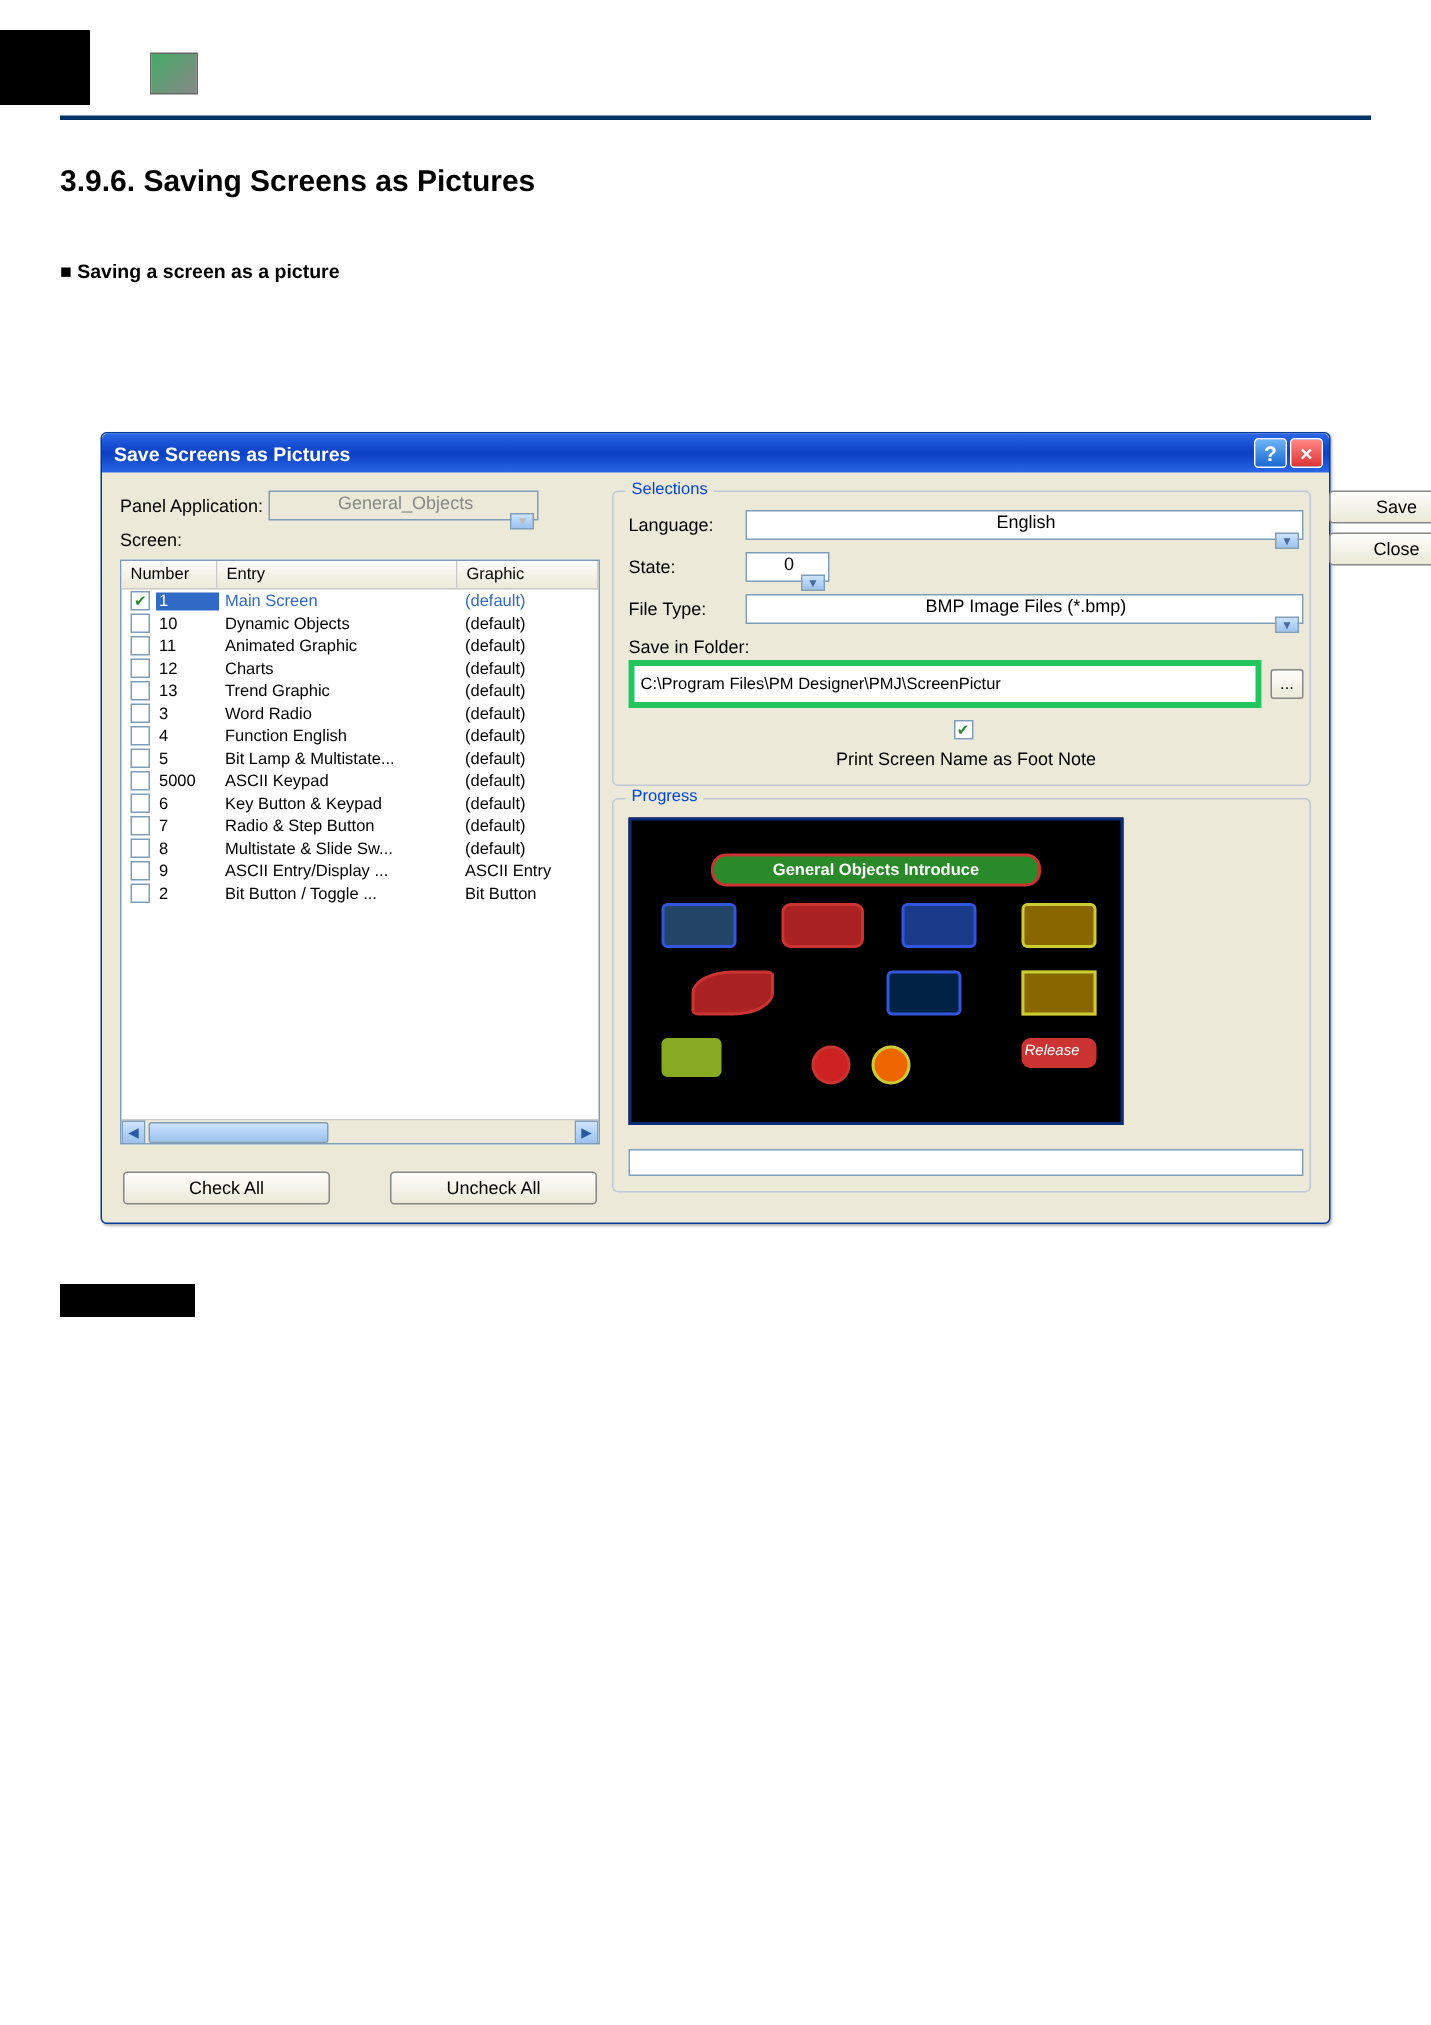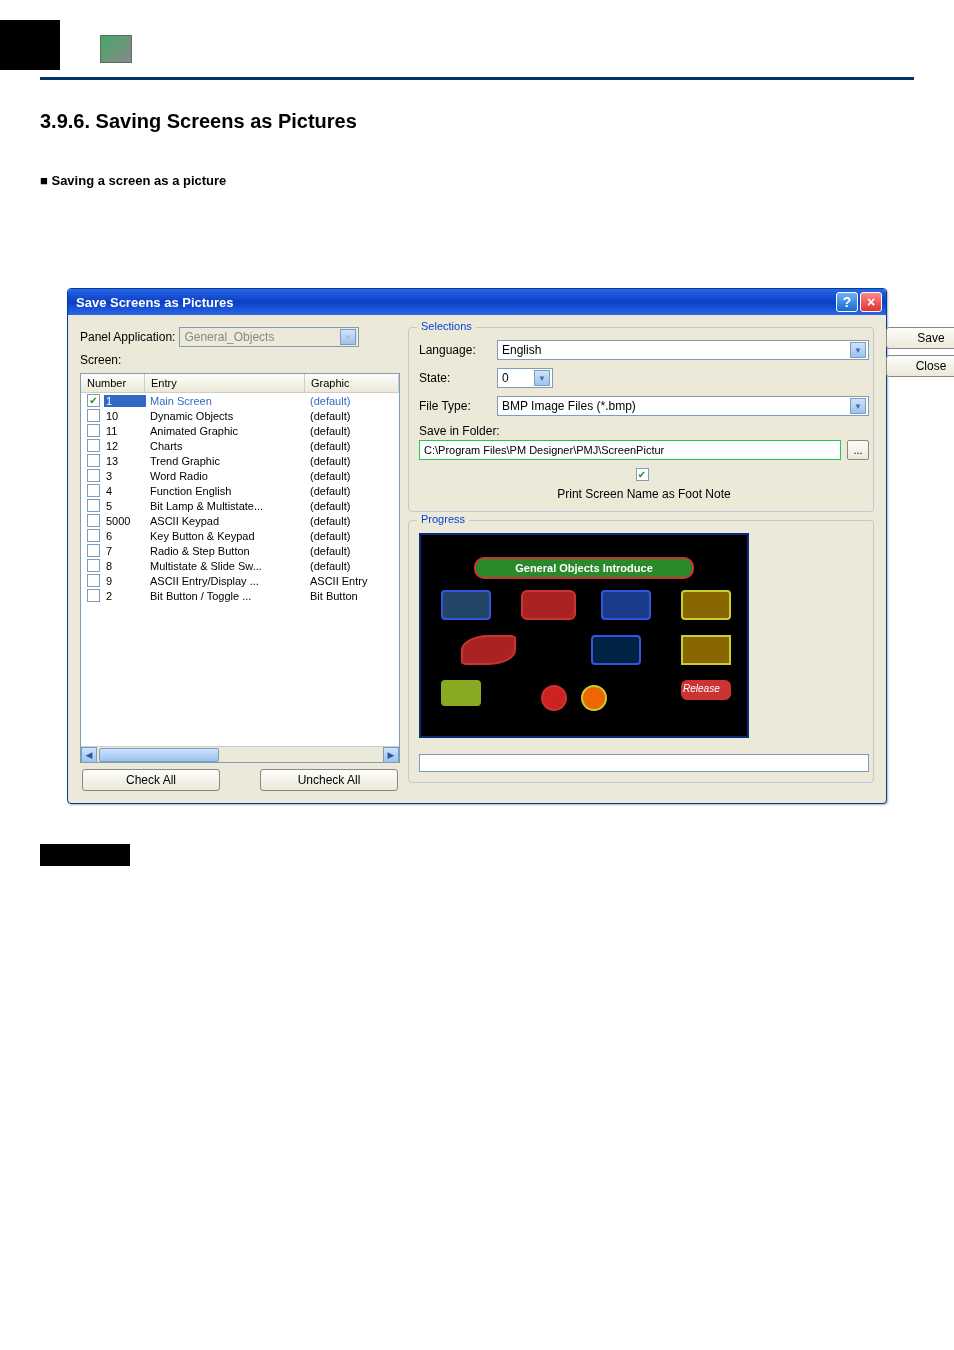--- a/index.html
+++ b/index.html
@@ -99,20 +99,21 @@
   .fld-row { display: flex; align-items: center; margin-bottom: 6px; gap: 4px;}
   .fld-label { color: #000; }
   .combo {
     background: #fff;
     border: 1px solid #7f9db9;
     height: 20px;
     display: inline-flex;
     align-items: center;
     padding: 0 2px 0 4px;
     position: relative;
+    flex-direction: column;
   }
   .combo.disabled { background: #ece9d8; color: #888; }
   .combo .arrow {
     width: 16px;
     height: 16px;
     background: linear-gradient(to bottom, #cde3ff, #9cc2ee);
     border: 1px solid #7f9db9;
     display: flex;
     align-items: center;
     justify-content: center;
@@ -195,21 +196,21 @@
   .hscroll .arrbtn {
     width: 16px;
     height: 16px;
     background: linear-gradient(to bottom,#cde3ff,#9cc2ee);
     border: 1px solid #7f9db9;
     display:flex;align-items:center;justify-content:center;
     font-size:9px;color:#2a5aa0;
   }
   .hscroll .track { flex:1; background:#ece9d8; height:16px; position:relative;}
   .hscroll .thumb { position:absolute; left:2px; width:120px; height:14px; top:1px; background: linear-gradient(to bottom,#cde3ff,#9cc2ee); border:1px solid #7f9db9; border-radius:2px;}
-  .btnrow { display:flex; margin-top:6px;gap:36px; }
+  .btnrow { display:flex; margin-top:18px;gap:36px; }
   .btn {
     flex: 1;
     height: 22px;
     background: linear-gradient(to bottom, #fdfdfb, #ece9d8);
     border: 1px solid #888;
     border-radius: 3px;
     text-align: center;
     line-height: 20px;
     font-size: 12px;
     margin: 0 2px;
@@ -229,22 +230,22 @@
     left: 8px;
     background: #ece9d8;
     padding: 0 4px;
     color: #0046d5;
     font-size: 11px;
   }
   .rrow { display:flex; align-items:center; margin-bottom: 8px; gap:6px; }
   .rrow .lbl { width: 72px; }
   .winput {
     background:#fff;
-    border:1px solid #22c55e;
-    height:20px;
+    border:4px solid #22c55e;
+    height:32px;
     padding: 0 4px;
     display:inline-flex;
     align-items:center;
     flex:1;
     font-size:11px;
   }
   .browse-btn {
     width:22px;height:20px;
     border:1px solid #888;
     background:linear-gradient(to bottom,#fdfdfb,#ece9d8);

